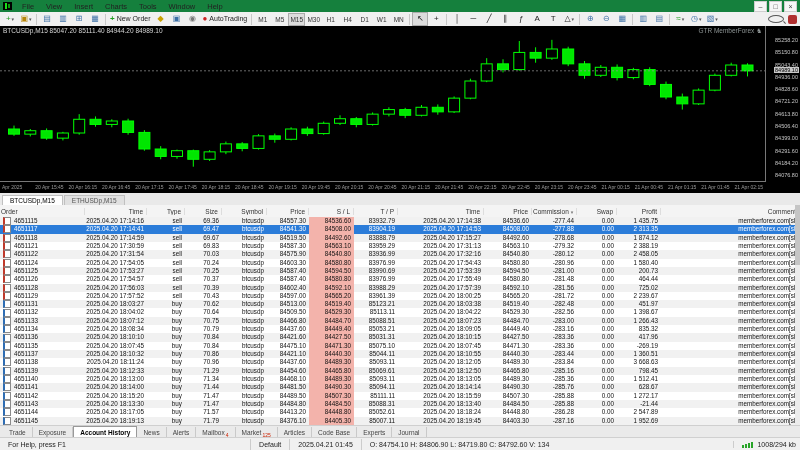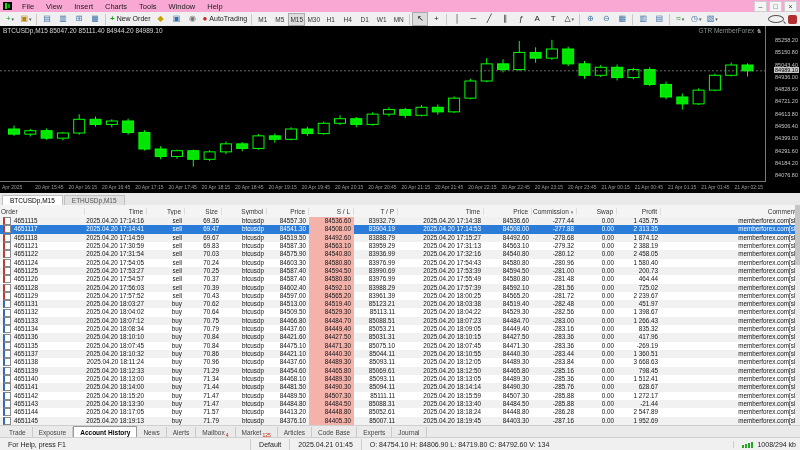--- a/index.html
+++ b/index.html
@@ -1,20 +1,20 @@
 <!DOCTYPE html>
 <html><head>
 <meta charset="utf-8">
 <style>
   html,body{margin:0;padding:0;background:#fff;width:800px;height:450px;overflow:hidden;
     font-family:"Liberation Sans",sans-serif;-webkit-font-smoothing:antialiased;}
   #app{position:relative;width:800px;height:450px;background:#f0f0f0;font-size:8px;color:#111;}
 
   
-  #menubar{position:absolute;top:0;left:0;right:0;height:12px;background:#f9a8d4;
+  #menubar{position:absolute;top:0;left:0;right:0;height:12px;background:#15803d;
     display:flex;align-items:center;border-bottom:1px solid #e3e3e3;}
   .app-icon{width:9px;height:8px;background:#000;margin:0 4px 0 3px;display:flex;align-items:center;justify-content:center;}
   .app-icon i{display:block;width:2px;height:6px;background:#19e019;margin-right:1px;}
   .app-icon i.s{height:4px;background:#0a9a0a;}
   .menu-item{padding:0 6px;font-size:7.5px;color:#222;cursor:default;}
   #win-controls{margin-left:auto;display:flex;gap:2px;padding-right:3px;}
   .winbtn{width:11px;height:9px;font-size:7px;line-height:9px;text-align:center;color:#444;
     border:1px solid #cfcfcf;background:#f6f6f6;}
 
   

